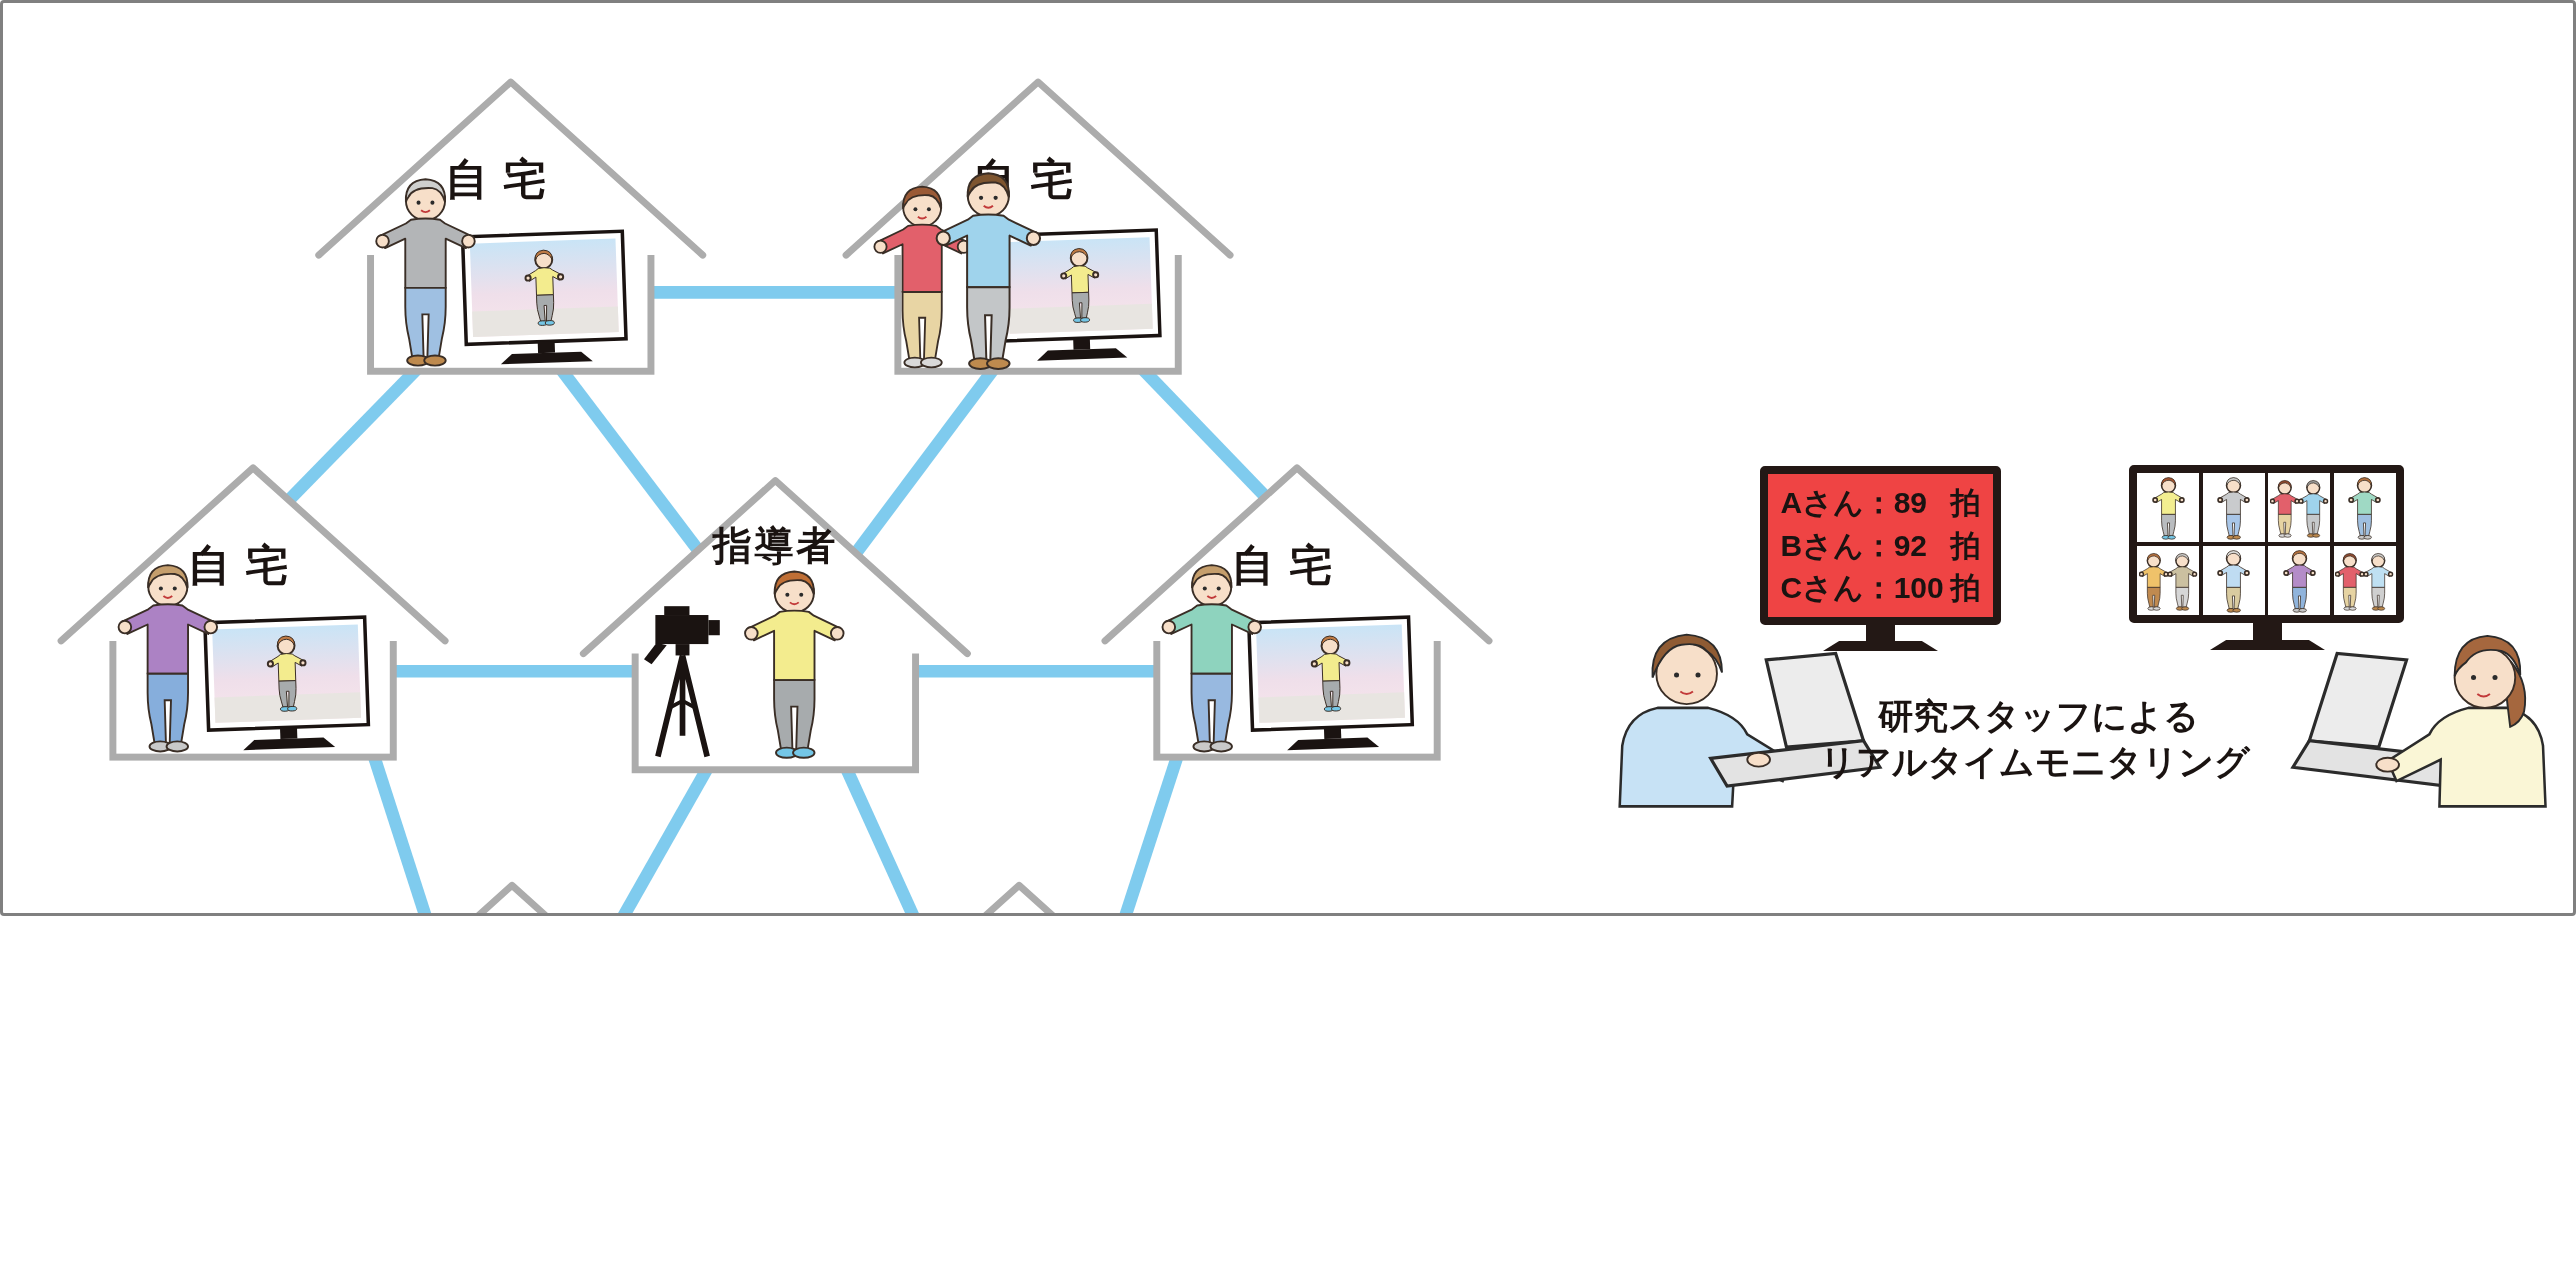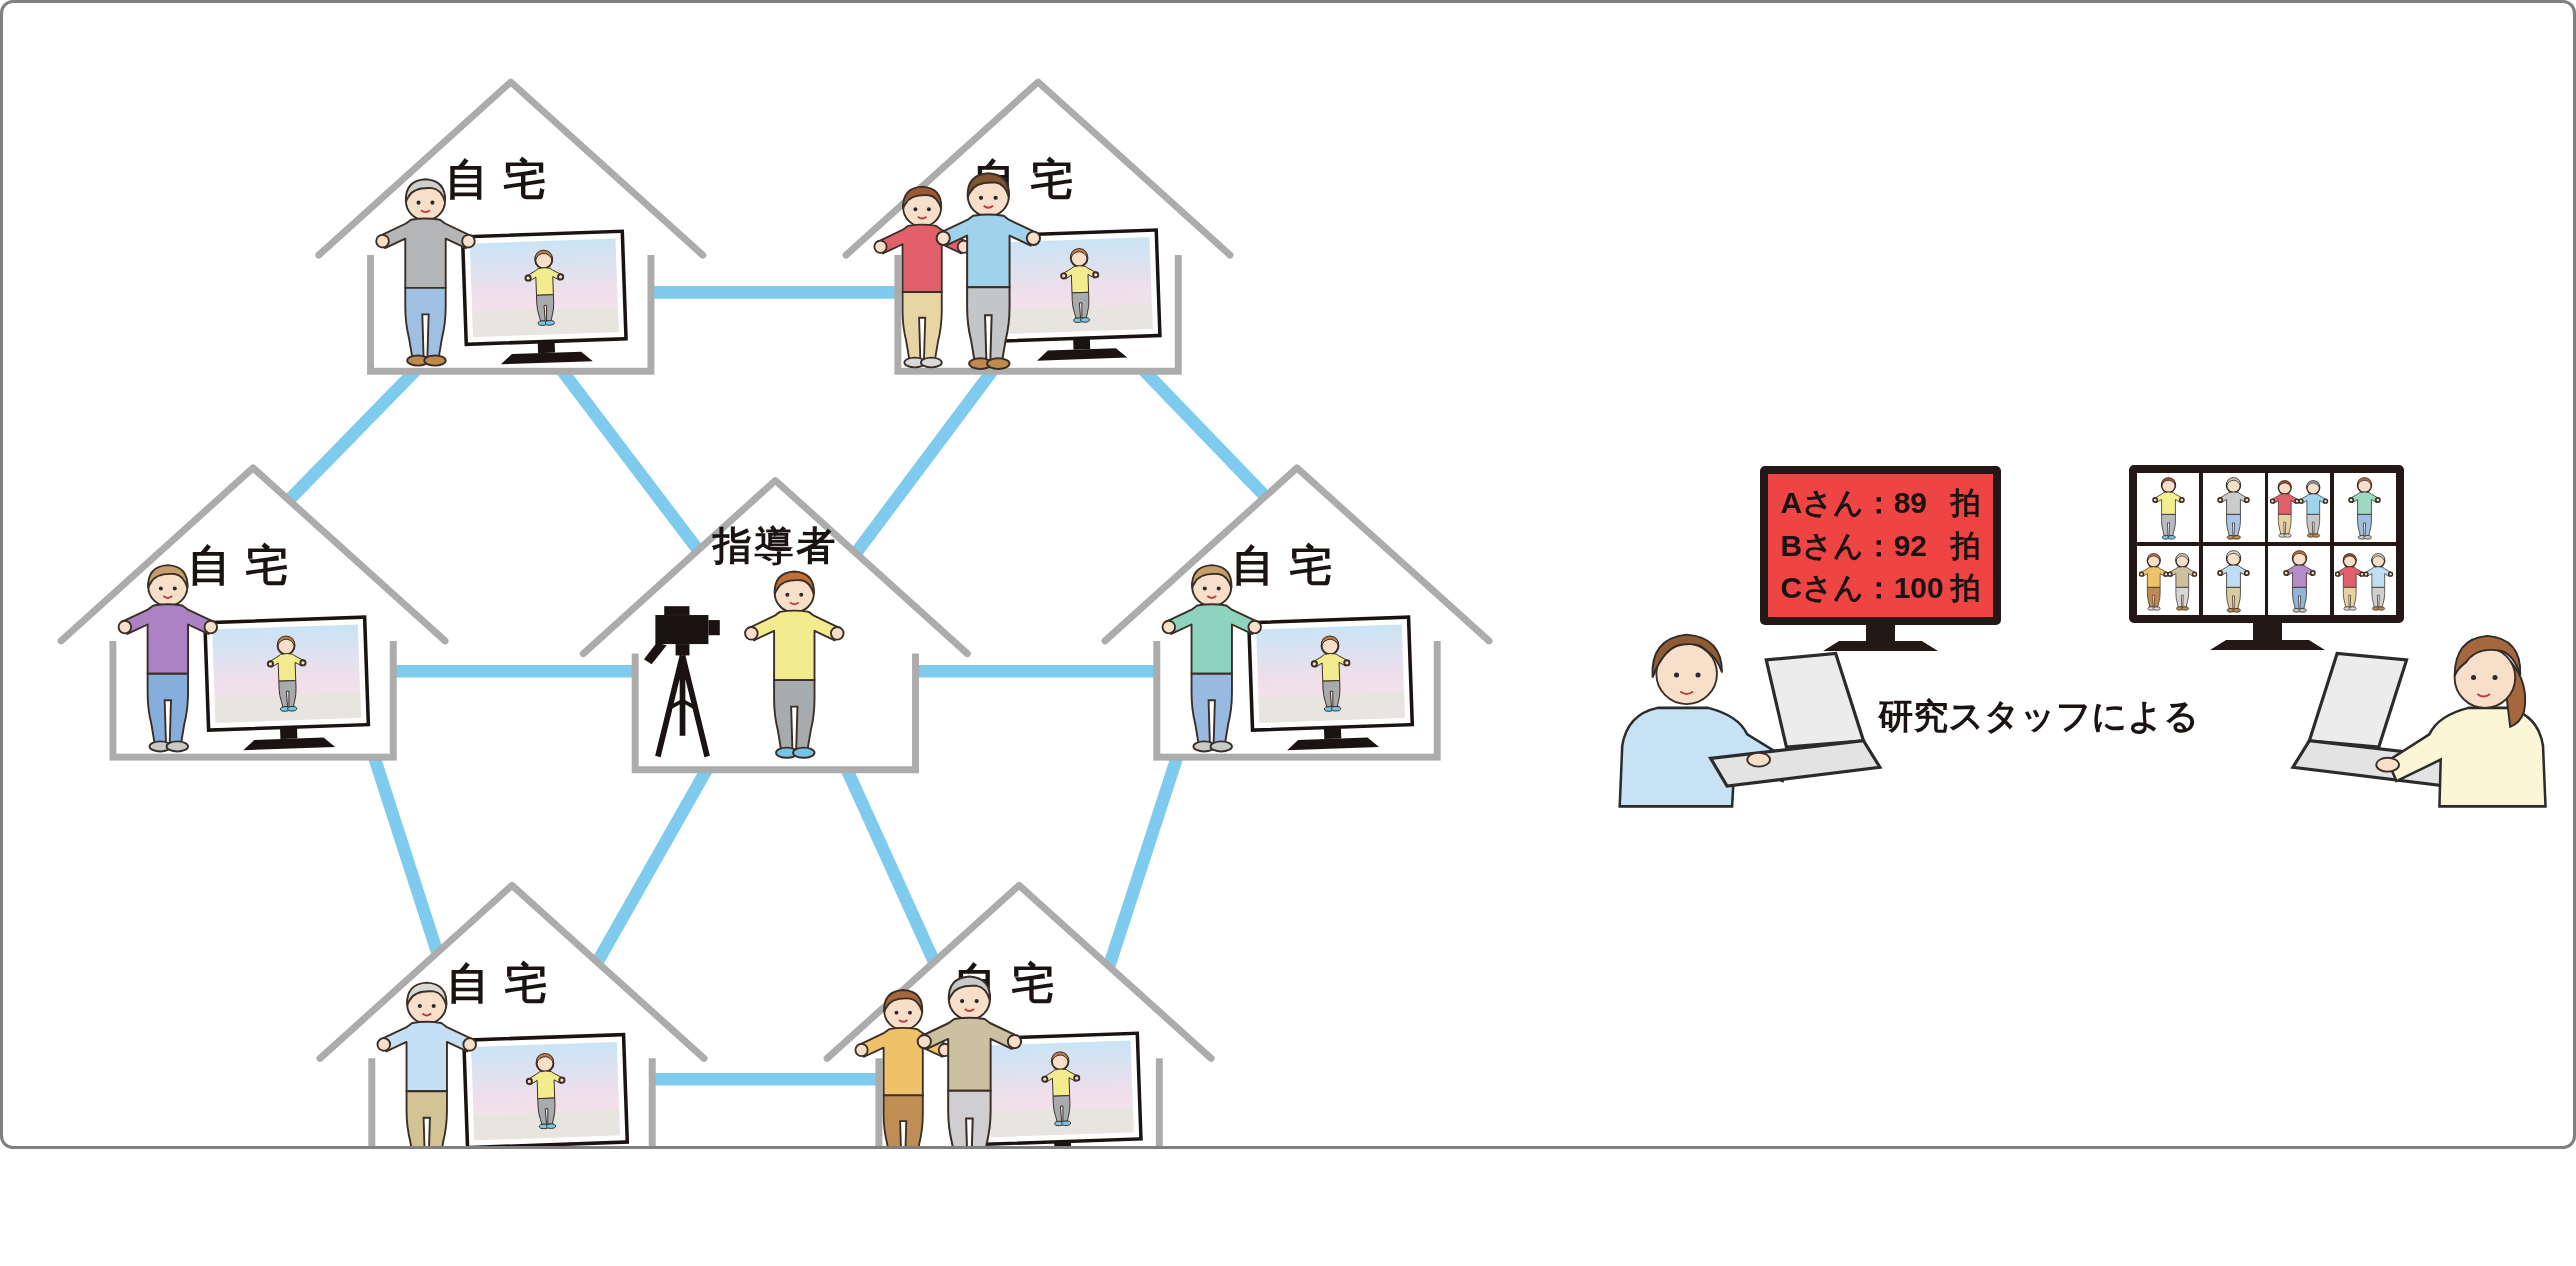--- a/index.html
+++ b/index.html
@@ -1,22 +1,22 @@
 <!DOCTYPE html>
 <html style="--link: #7FCBEE; --outline: #ACACAC; --ink: #1A1311; --monitor_frame: #231815; --page_border: #808080; --skin: #F7DFC9;font-size:10px"><head>
 <meta charset="utf-8">
 <style>
   :root{
     --link:#7FCBEE; --outline:#ACACAC; --ink:#1A1311; --monitor_frame:#231815;
     --page_border:#808080; --skin:#F7DFC9;
   }
   html,body{margin:0;padding:0;background:#fff;}
   .canvas{
-    position:relative; width:2576px; height:1149px; background:#fff;
-    border:3.2px solid var(--page_border); border-radius:13px; box-sizing:border-box;
+    position:relative; width:2576px; height:916px; background:#fff;
+    border:3.2px solid var(--page_border); border-radius:4px; box-sizing:border-box;
     overflow:hidden; font-family:"Liberation Sans","DejaVu Sans",sans-serif;
   }
   svg text{font-family:"Liberation Sans","DejaVu Sans",sans-serif;}
   .scene{position:absolute;left:0;top:0;}
   .net-link{stroke:var(--link);stroke-width:20;stroke-linecap:butt;}
   .wall{fill:#fff;stroke:var(--outline);stroke-width:11;}
   .roof{fill:#fff;stroke:var(--outline);stroke-width:11;stroke-linejoin:round;stroke-linecap:round;}
   .house-label{font-size:68px;font-weight:bold;letter-spacing:24px;fill:var(--ink);text-anchor:middle;}
   .inst-label{font-size:62px;font-weight:bold;letter-spacing:4px;fill:var(--ink);text-anchor:middle;}
   .skin{fill:var(--skin);stroke:#3A2E26;stroke-width:3;}
@@ -267,16 +267,17 @@
         <use href="#tiny-person" style="--shirt:#E2606B;--pants:#E6D3A2;--hair:#8E4A2F;--shoes:#D9D9D9"></use>
         <use href="#tiny-person" transform="translate(58,0)" style="--shirt:#BFE0F2;--pants:#CFCFCF;--hair:#C9C9C7;--shoes:#BE8A4E"></use>
       </svg>
     </div>
   </div>
   <div class="stand-neck" style="left:2250px;top:619px;width:29px;height:17.7px;"></div>
   <div class="stand-base" style="left:2207px;top:637px;width:115px;height:10px;"></div>
 
   <div class="caption">
     <div>研究スタッフによる</div>
+    <div>リアルタイムモニタリング</div>
   </div>
 
 </div>
 
 
 </body></html>

